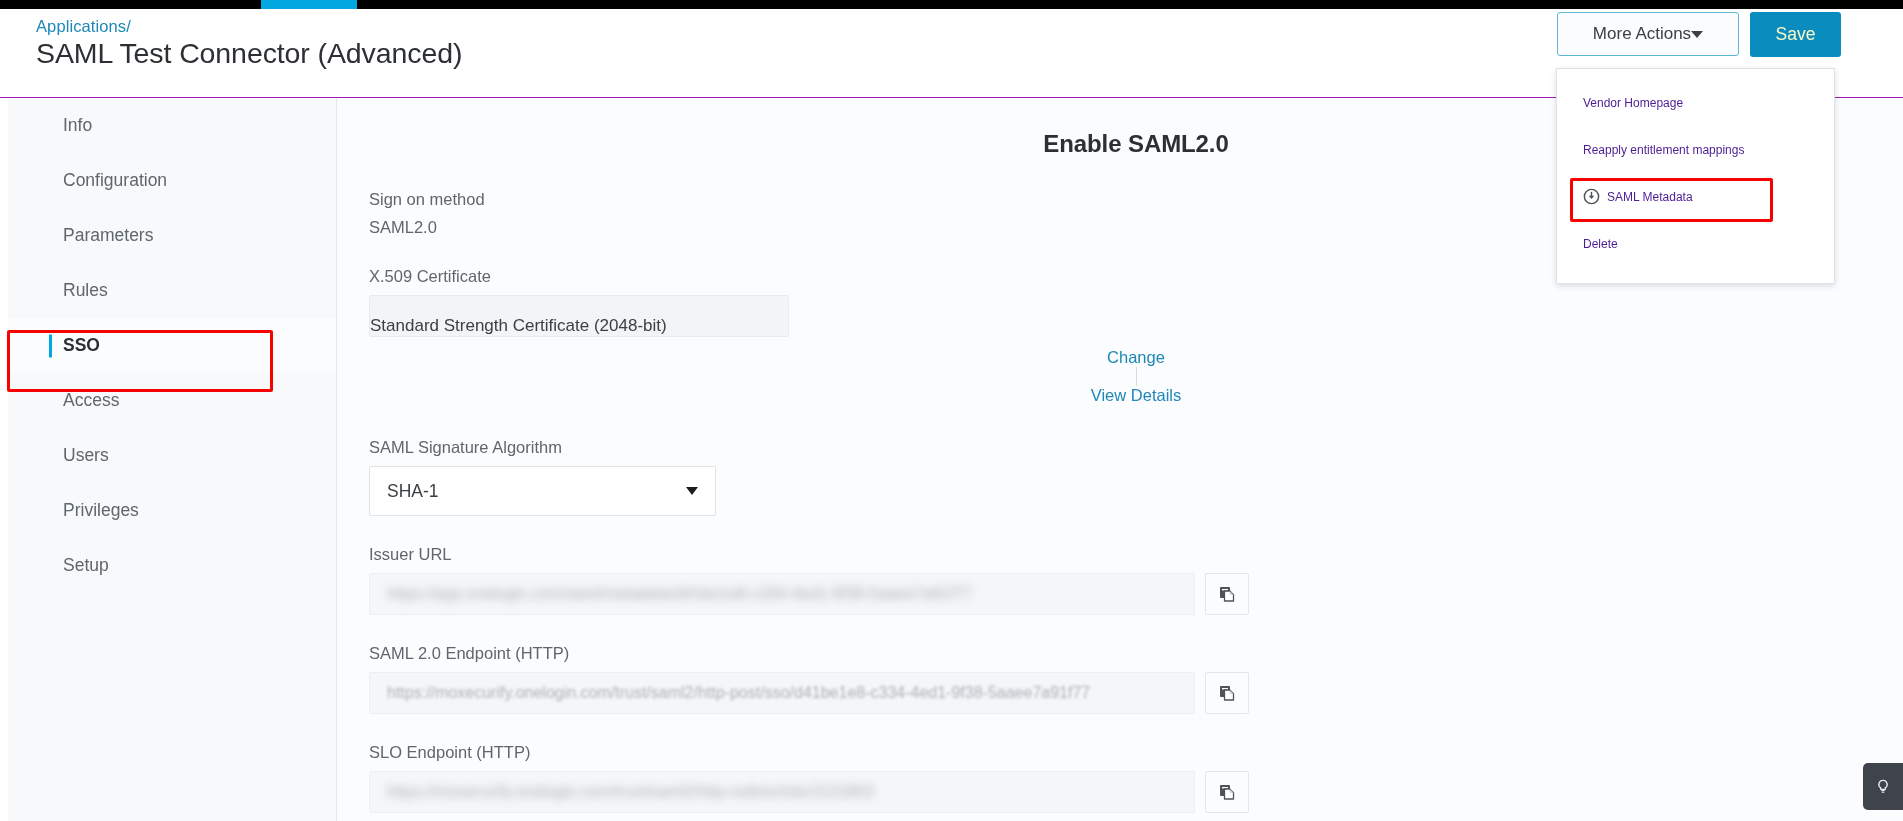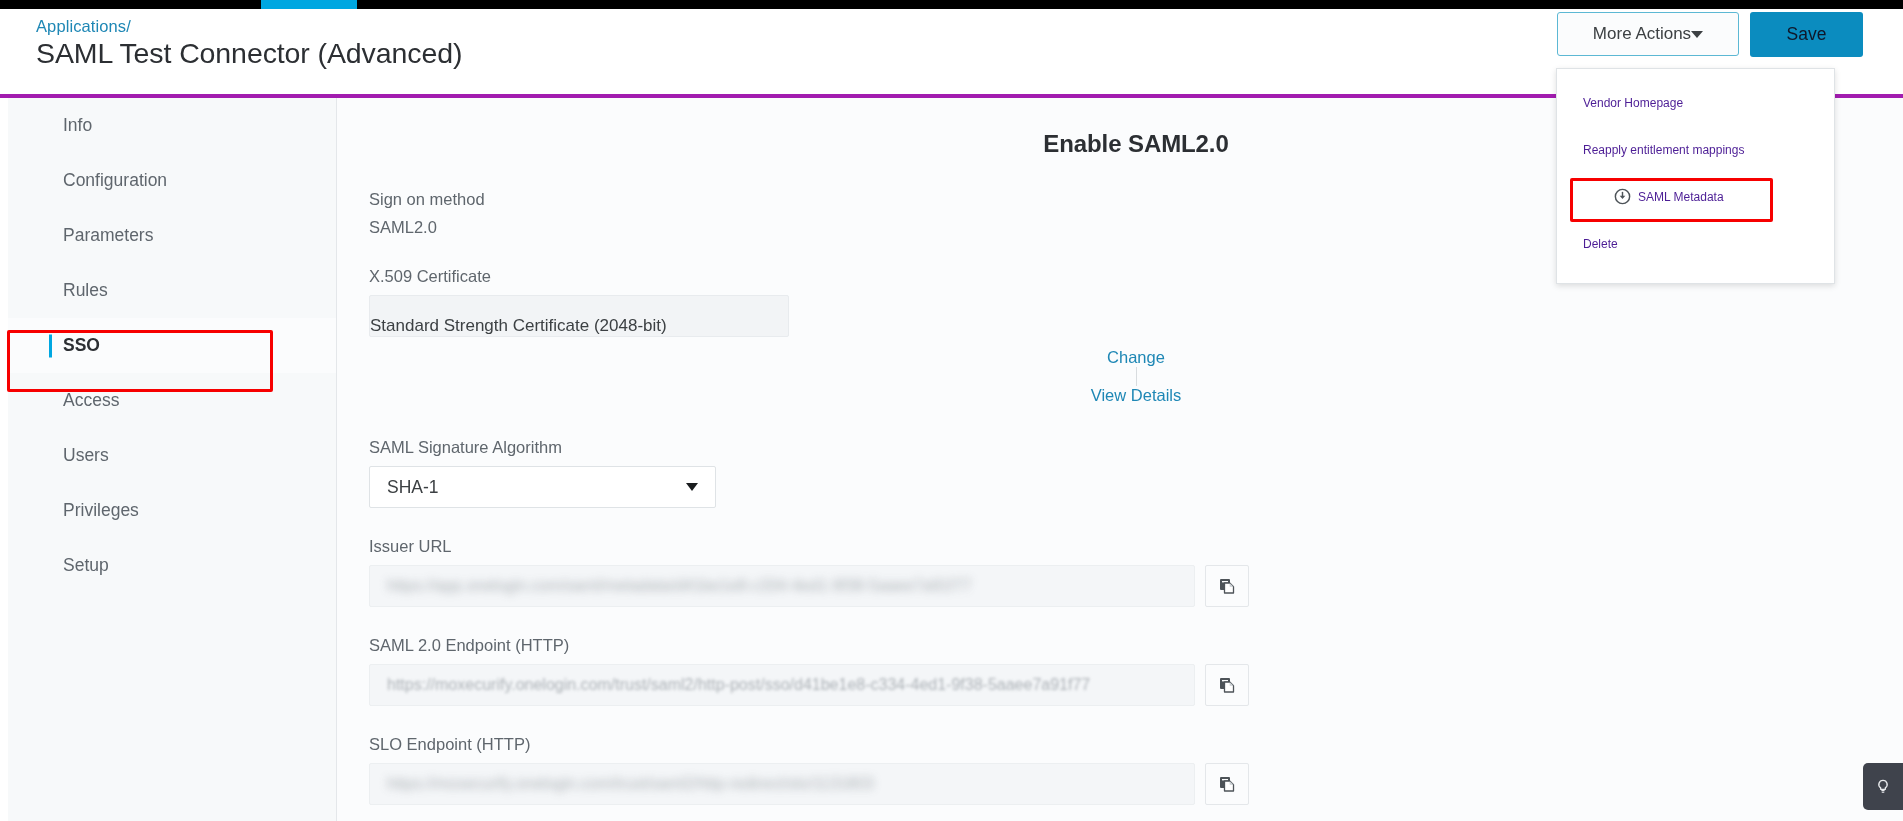--- a/index.html
+++ b/index.html
@@ -24,21 +24,21 @@
     position: absolute; top: 0; left: 261px;
     width: 96px; height: 9px;
     background: #00a7e1;
   }
 
   
   .header {
     position: absolute; top: 9px; left: 0;
     width: 1903px; height: 89px;
     background: #ffffff;
-    border-bottom: 4px solid #a21caf;
+    border-bottom: 1px solid #a21caf;
     z-index: 40;
   }
   .breadcrumb {
     position: absolute; left: 36px; top: 8px;
     font-size: 16.5px; color: #1e87b5;
     letter-spacing: .1px;
   }
   .breadcrumb .crumb-link { color: #1e87b5; text-decoration: none; }
   .breadcrumb .crumb-sep { color: #1e87b5; }
   .page-title {
@@ -64,24 +64,24 @@
   }
   .btn-more .caret {
     width: 0; height: 0;
     border-left: 6px solid transparent;
     border-right: 6px solid transparent;
     border-top: 7px solid #3c4043;
     display: inline-block;
   }
   .btn-save {
     position: absolute; left: 1750px; top: 12px;
-    width: 113px; height: 45px;
+    width: 91px; height: 45px;
     background: #0b8cbf;
     border: none; border-radius: 3px;
-    color: #0f172a; font-size: 17.5px;
+    color: #fef9c3; font-size: 17.5px;
     font-family: "Liberation Sans", sans-serif;
     display: flex; align-items: center; justify-content: center;
     cursor: pointer;
     z-index: 45;
   }
 
   
   .dropdown {
     position: absolute; left: 1556px; top: 68px;
     width: 279px; height: 216px;
@@ -94,21 +94,21 @@
   .dropdown-item {
     height: 47px;
     display: flex; align-items: center;
     padding-left: 26px;
     font-size: 12px;
     color: #4c1d95;
     cursor: pointer;
     white-space: nowrap;
     position: relative;
   }
-  .dropdown-item.highlight { padding-left: 26px; margin-left: 31px; }
+  .dropdown-item.highlight { padding-left: 26px; }
   .dl-icon {
     width: 17px; height: 17px;
     margin-right: 7px;
     display: inline-block;
     flex: 0 0 auto;
   }
   .redbox-menu {
     position: absolute;
     left: 1570px; top: 178px;
     width: 203px; height: 44px;
@@ -203,21 +203,21 @@
   .link-div {
     width: 1px; height: 19px;
     background: #d8dcdf;
     margin: 0 20px;
   }
 
   .group { margin-bottom: 29px; }
   .group-top { margin-top: 33px; }
 
   .select-box {
-    width: 347px; height: 42px;
+    width: 347px; height: 50px;
     background: #ffffff;
     border: 1px solid #dfe3e6;
     border-radius: 2px;
     display: flex; align-items: center;
     padding: 0 15px 0 17px;
     font-size: 17.5px; color: #3c4043;
     cursor: pointer;
     position: relative;
   }
   .select-box .caret {

